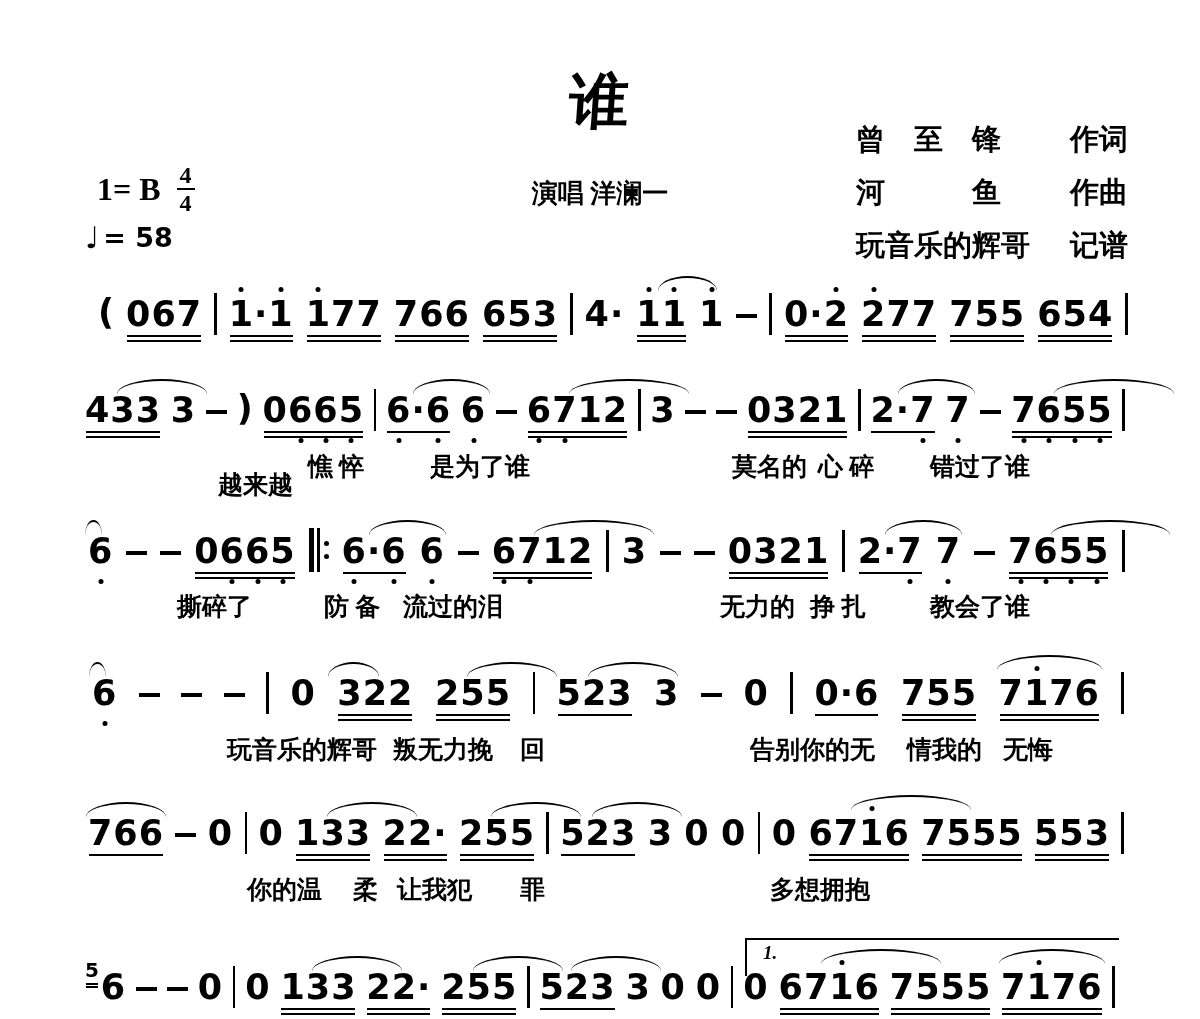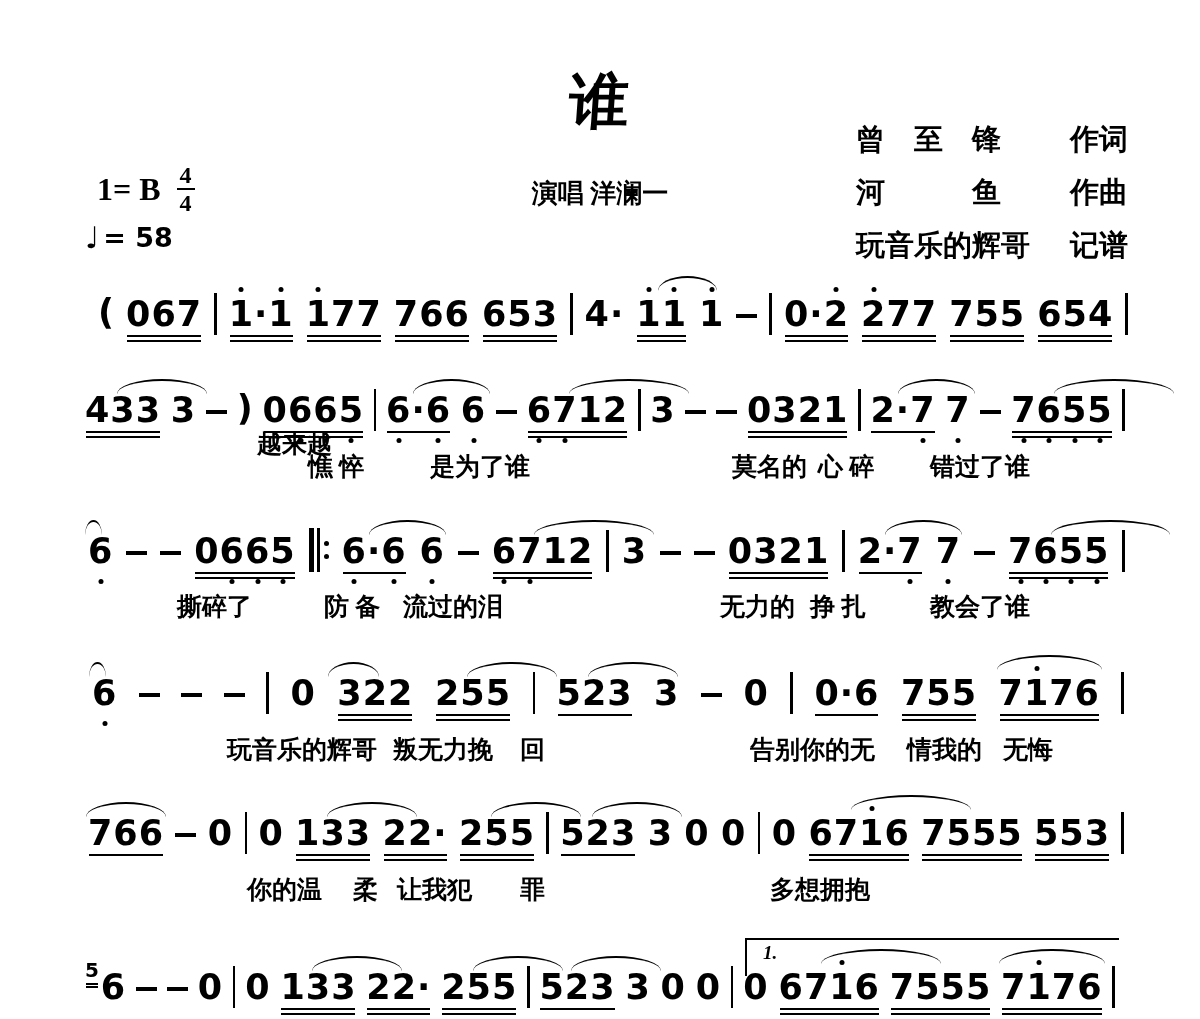--- a/index.html
+++ b/index.html
@@ -137,21 +137,21 @@
         <div class="dashn"></div>
         <div class="dashn"></div>
         <span class="tok"><span class="ch">0</span><span class="ch">3</span><span class="ch">2</span><span class="ch">1</span><i class="ul ul1"></i><i class="ul ul2"></i></span>
         <div class="bar"></div>
         <span class="tok"><span class="ch">2</span><span class="ch">·</span><span class="ch">7<i class="dB"></i></span><i class="ul ul1"></i><i class="arc right"></i></span>
         <span class="tok"><span class="ch">7<i class="dB"></i></span></span>
         <div class="dashn"></div>
         <span class="tok"><span class="ch">7<i class="dB"></i></span><span class="ch">6<i class="dB"></i></span><span class="ch">5<i class="dB"></i></span><span class="ch">5<i class="dB"></i></span><i class="ul ul1"></i><i class="ul ul2"></i><i class="arc right"></i></span>
         <div class="bar"></div>
       </div>
-      <span class="lyric" style="left: 218px; top: 427px; margin-left: 39px;">越来越</span>
+      <span class="lyric" style="left: 218px; top: 468px;">越来越</span>
       <span class="lyric" style="left: 308px; top: 450px;">憔 悴</span>
       <span class="lyric" style="left: 430px; top: 450px;">是为了谁</span>
       <span class="lyric" style="left: 732px; top: 450px;">莫名的</span>
       <span class="lyric" style="left: 818px; top: 450px;">心 碎</span>
       <span class="lyric" style="left: 930px; top: 450px;">错过了谁</span>
       <div class="mline" style="top: 528px; left: 88px; width: 1037px;">
         <span class="tok"><span class="ch">6<i class="dB"></i></span><i class="arc left"></i></span>
         <div class="dashn"></div>
         <div class="dashn"></div>
         <span class="tok"><span class="ch">0</span><span class="ch">6<i class="dB"></i></span><span class="ch">6<i class="dB"></i></span><span class="ch">5<i class="dB"></i></span><i class="ul ul1"></i><i class="ul ul2"></i></span>

